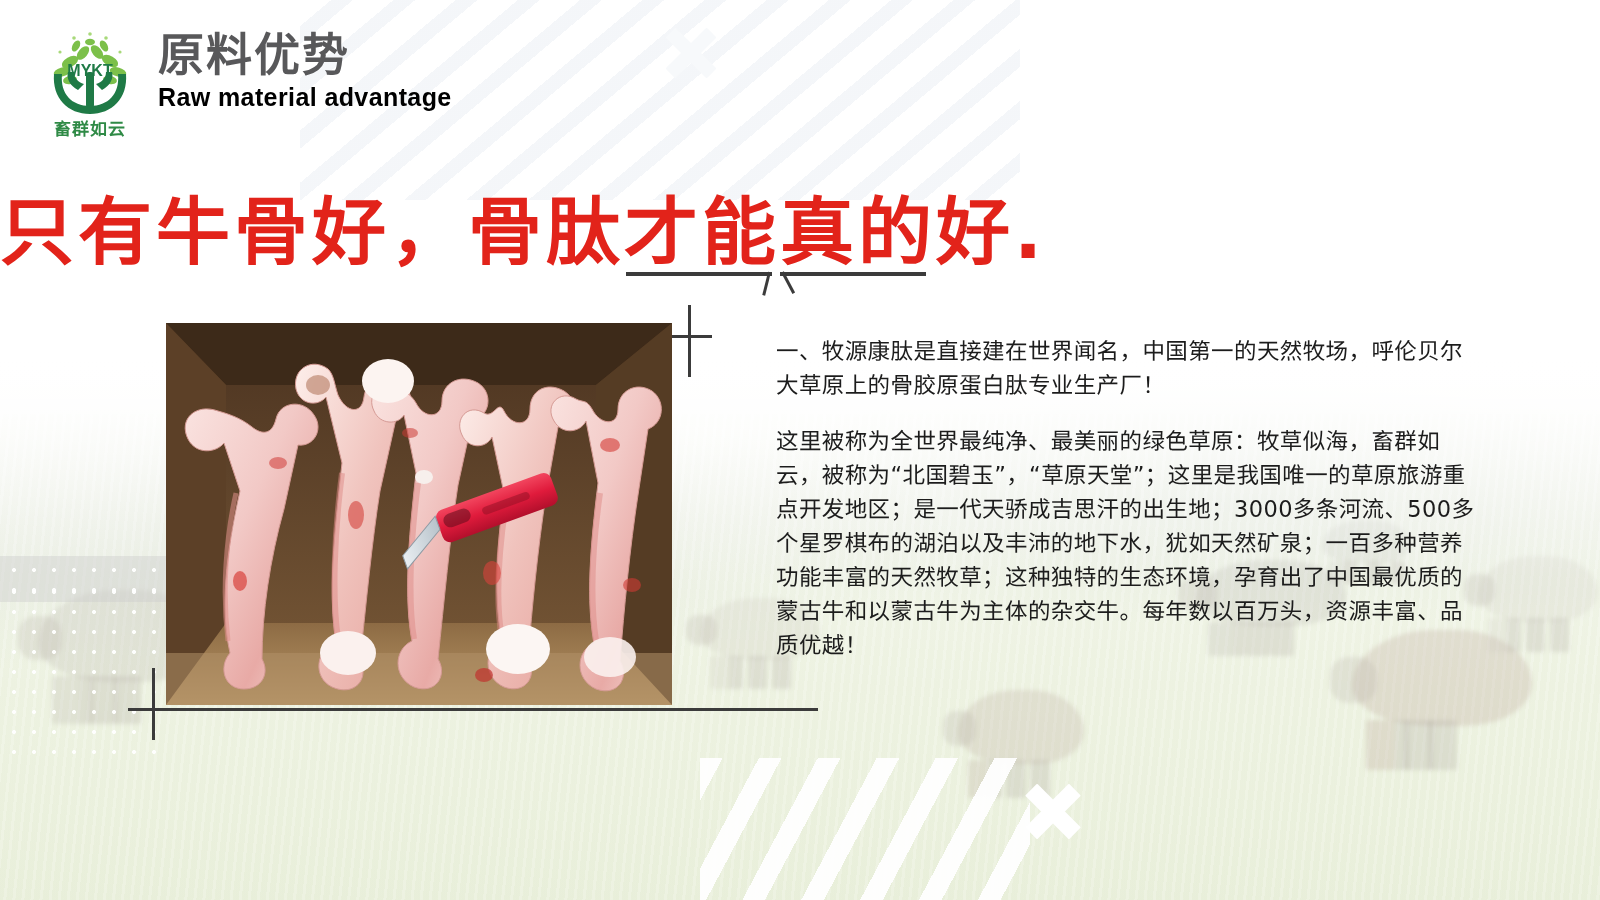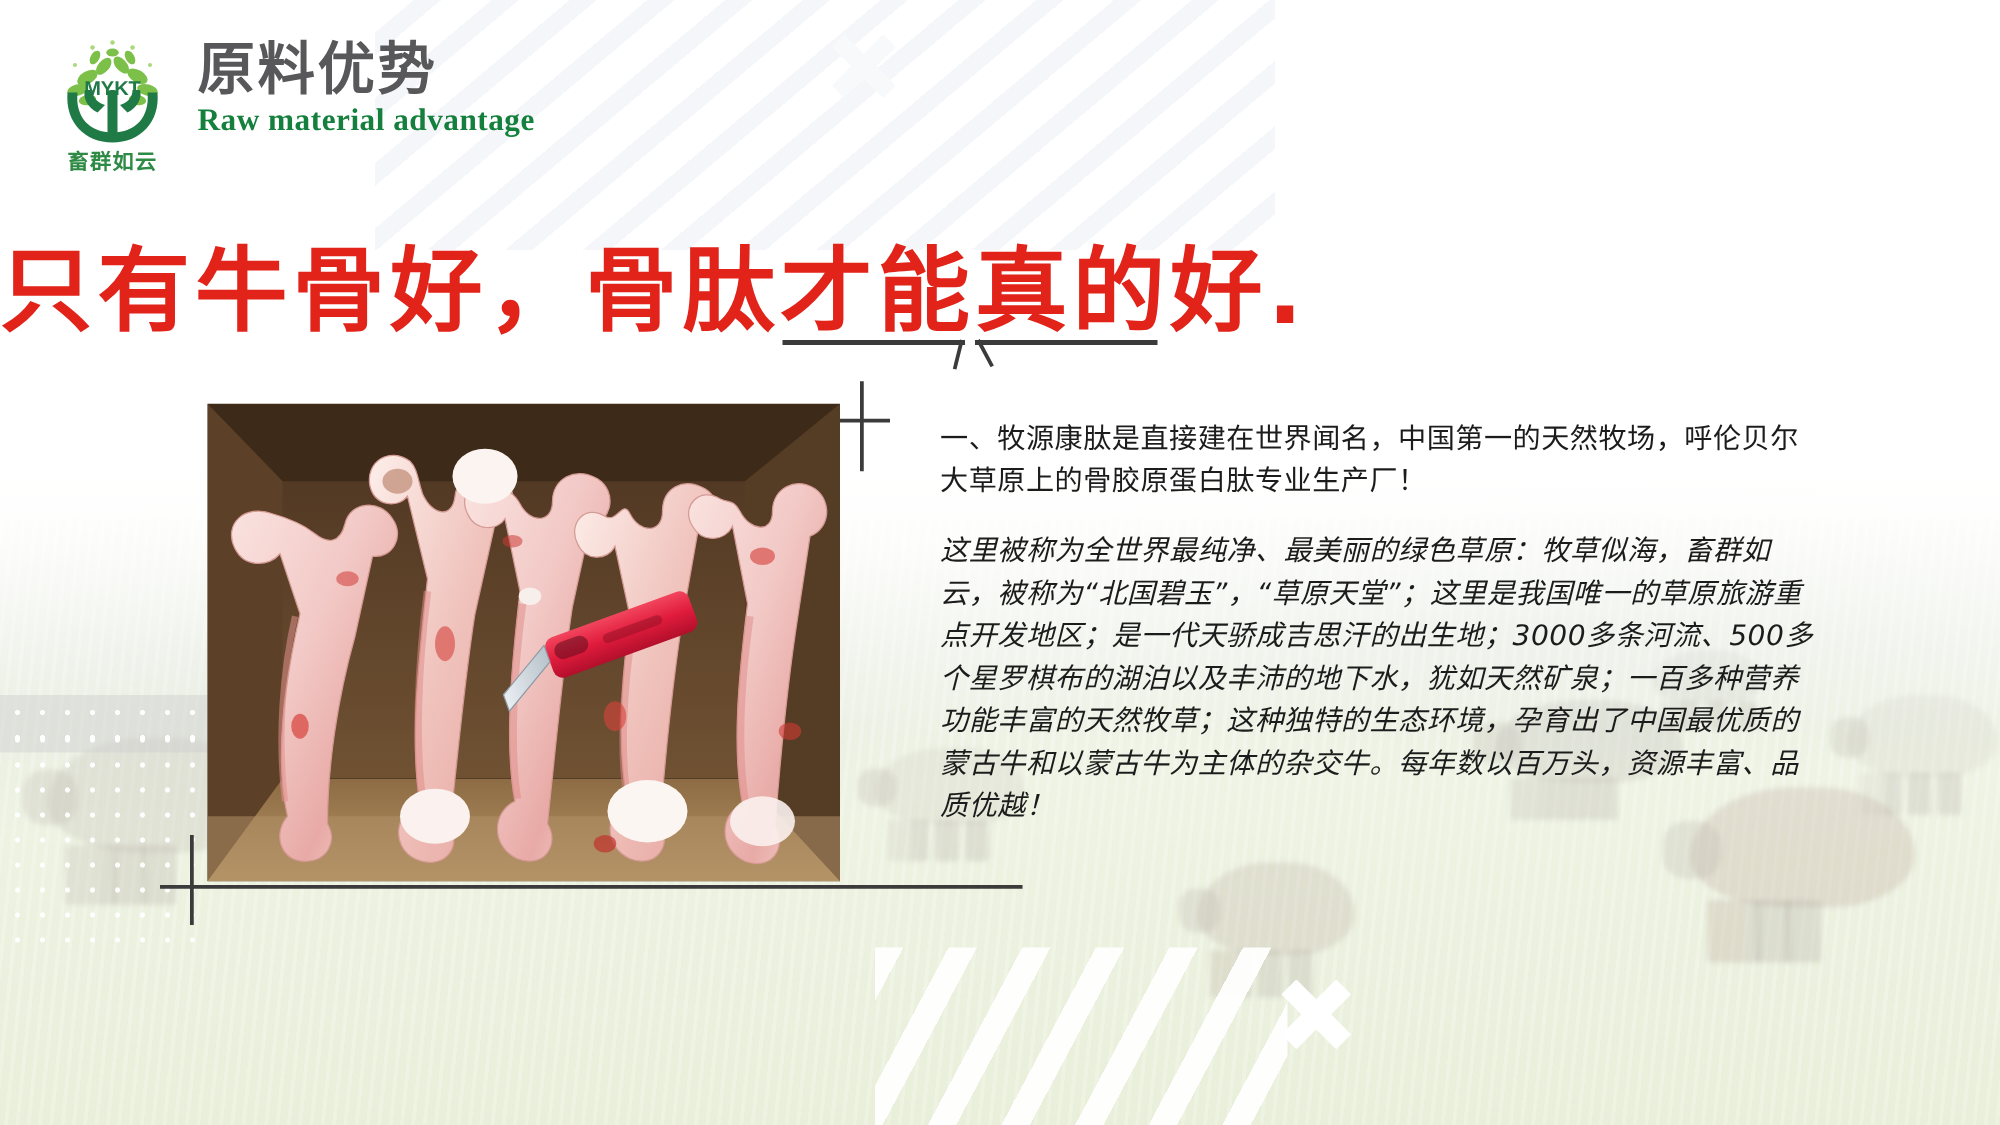--- a/index.html
+++ b/index.html
@@ -150,23 +150,23 @@
   }
 
   .title-block { padding-top:4px; }
   .title-cn {
     font-size:46px; font-weight:bold; color:#58585a;
     letter-spacing:2px; line-height:1.06;
     font-family:Liberation Serif, serif;
   }
   .title-en {
     margin-top:2px;
-    font-size:25px; font-weight:bold; color:#15803d;
+    font-size:25px; font-weight:bold; color:#000000;
     letter-spacing:.4px;
-    font-family:Liberation Serif, serif;
+    font-family:Liberation Sans, sans-serif;
   }
 
   
   .headline {
     position:absolute; left:0; right:0; top:172px;
     text-align:left;
     font-size:74px; font-weight:bold;
     color:#e2231a; letter-spacing:4px;
     white-space:nowrap;
     font-family:"DejaVu Sans","Liberation Sans",sans-serif;
@@ -209,29 +209,29 @@
   .cross.tr { left:402px; top:305px; width:310px; height:72px; }
   .cross.tr .h { left:0;   top:30px;  width:310px; }
   .cross.tr .v { left:286px; top:0;   height:72px; }
 
   .cross.bl { left:128px; top:668px;  width:690px; height:72px; }
   .cross.bl .h { left:0;   top:40px;  width:690px; }
   .cross.bl .v { left:24px; top:0;    height:72px; }
 
   
   .body-text {
-    position:absolute; left:752px; top:334px; width:702px;
+    position:absolute; left:776px; top:334px; width:702px;
     color:#1c1c1c;
     font-size:22.5px;
     line-height:34px;
     letter-spacing:.4px;
     font-family:"DejaVu Sans","Liberation Sans",sans-serif;
   }
   .body-text p { margin:0; }
-  .body-text p + p { margin-top:22px;font-style:italic; }
+  .body-text p + p { margin-top:22px; }
 </style>
 </head>
 <body>
 
 <div id="slide">
 
   <div class="bg-layer">
     <div class="bg-grass"></div>
     <div class="bg-texture"></div>
 

